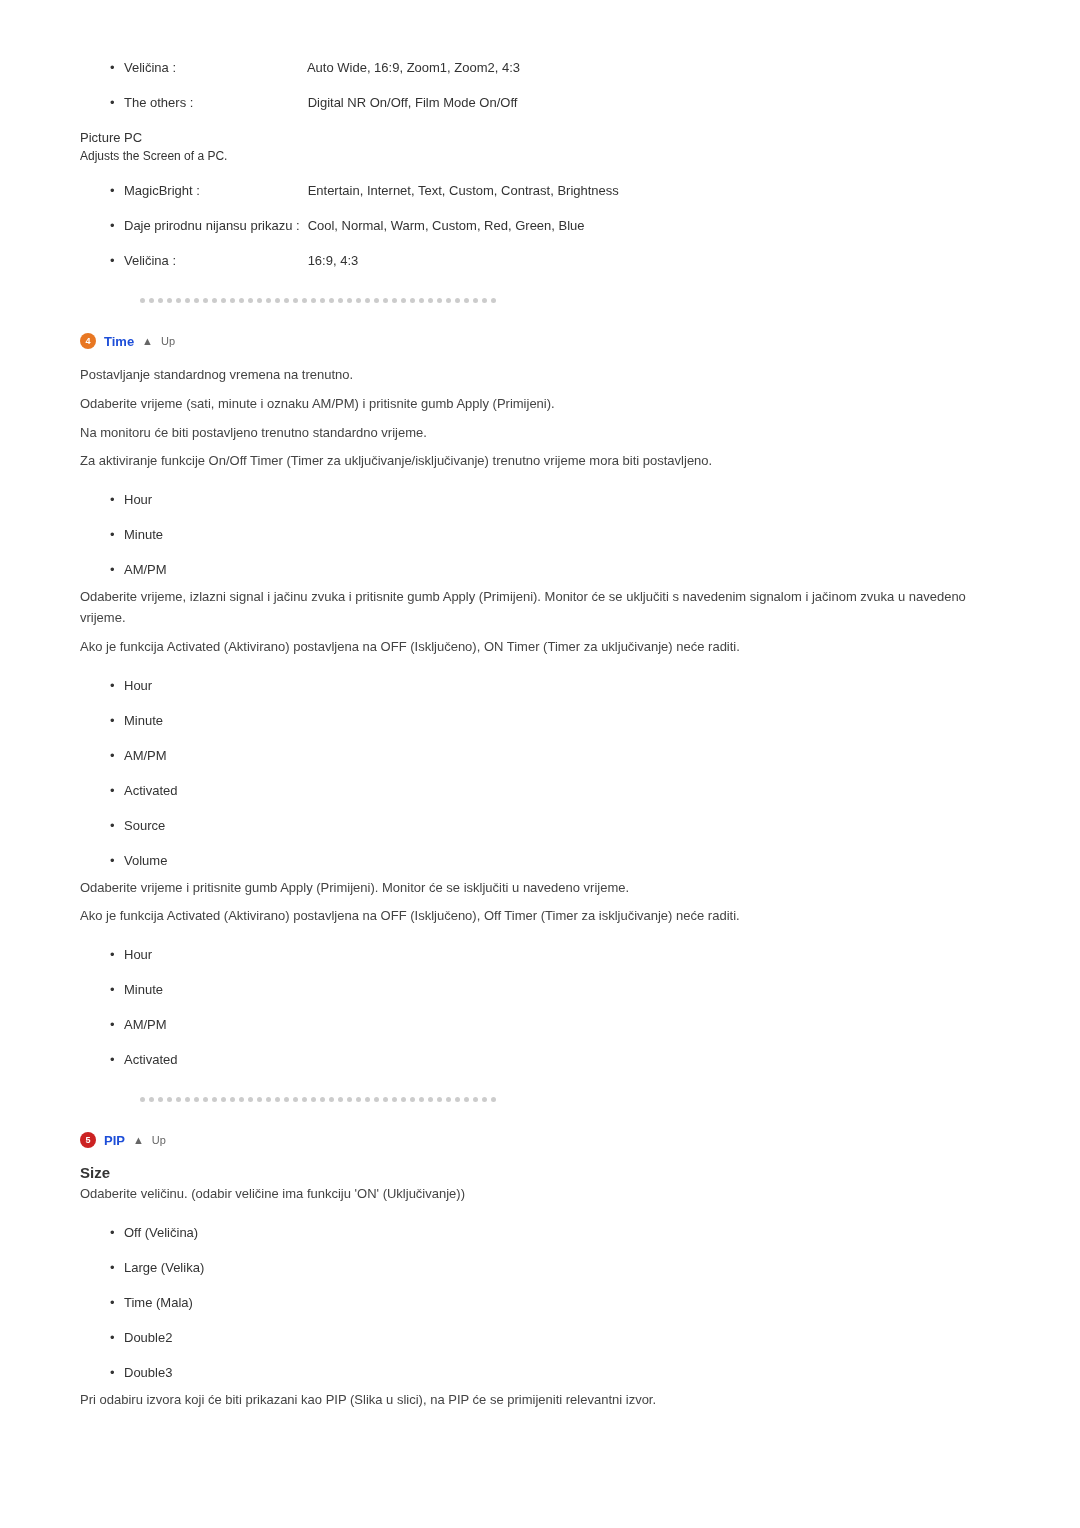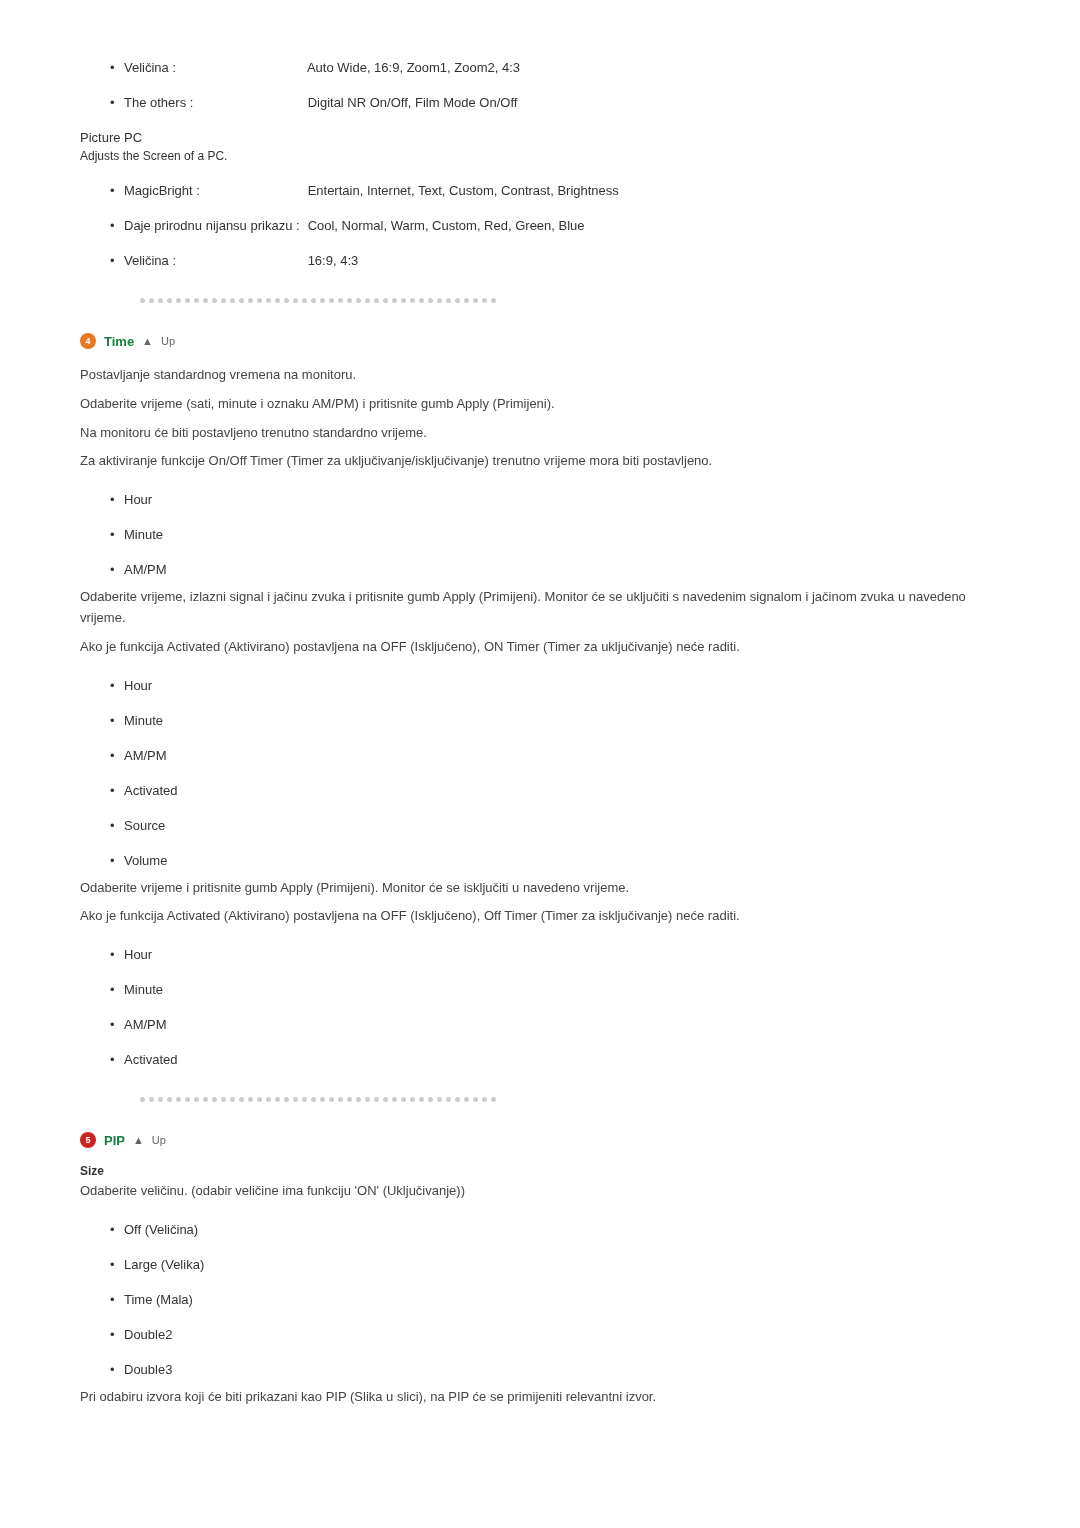--- a/index.html
+++ b/index.html
@@ -42,24 +42,24 @@
       width: 16px;
       height: 16px;
       border-radius: 50%;
       display: flex;
       align-items: center;
       justify-content: center;
     }
     .nav-icon.orange { background: #e87722; }
     .nav-icon.red { background: #cc2222; }
     .nav-icon span { color: white; font-size: 9px; font-weight: bold; }
-    .nav-label { font-size: 13px; font-weight: bold; color: #15803d; }
+    .nav-label { font-size: 13px; font-weight: bold; color: #1d4ed8; }
     .nav-up { font-size: 11px; color: #666; display: flex; align-items: flex-end; gap: 3px; }
     .paragraph { font-size: 13px; line-height: 1.6; margin-bottom: 8px; color: #444; }
-    .subsection-title { font-weight: bold; font-size: 12px; margin-bottom: 3px; }
+    .subsection-title { font-weight: bold; font-size: 15px; margin-bottom: 3px; }
   </style>
 </head>
 <body>
 
 <div class="section">
   <ul class="bullet-list">
     <li>
       <span class="bullet-key">Veličina :</span>
       <span>Auto Wide, 16:9, Zoom1, Zoom2, 4:3</span>
     </li>
@@ -137,21 +137,21 @@
     <div class="nav-icon orange">
       <span>4</span>
     </div>
     <span class="nav-label">Time</span>
     <span style="font-size:11px;color:#666;">▲</span>
     <span class="nav-up">
       <span>Up</span>
     </span>
   </div>
 
-  <p class="paragraph">Postavljanje standardnog vremena na monitoru.</p>
+  <p class="paragraph">Postavljanje standardnog vremena na trenutno.</p>
   <p class="paragraph">Odaberite vrijeme (sati, minute i oznaku AM/PM) i pritisnite gumb Apply (Primijeni).</p>
   <p class="paragraph">Na monitoru će biti postavljeno trenutno standardno vrijeme.</p>
   <p class="paragraph">Za aktiviranje funkcije On/Off Timer (Timer za uključivanje/isključivanje) trenutno vrijeme mora biti postavljeno.</p>
 
   <ul class="bullet-list">
     <li><span>Hour</span></li>
     <li><span>Minute</span></li>
     <li><span>AM/PM</span></li>
   </ul>
 

